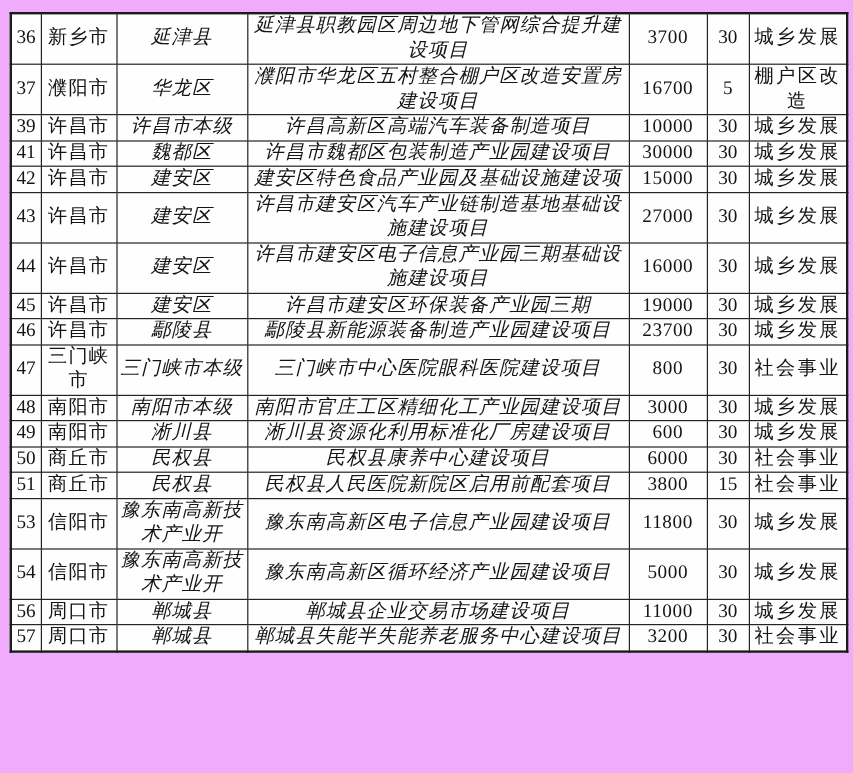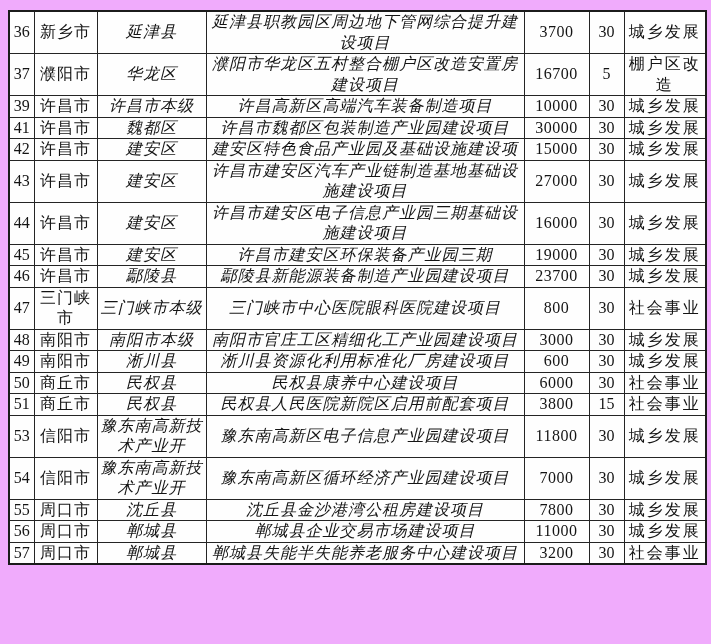--- a/index.html
+++ b/index.html
@@ -193,30 +193,21 @@
           <td class="project">豫东南高新区电子信息产业园建设项目</td>
           <td class="amount">11800</td>
           <td class="ratio">30</td>
           <td class="category">城乡发展</td>
         </tr>
         <tr>
           <td class="no">54</td>
           <td class="city">信阳市</td>
           <td class="county">豫东南高新技术产业开</td>
           <td class="project">豫东南高新区循环经济产业园建设项目</td>
-          <td class="amount">7000</td>
-          <td class="ratio">30</td>
-          <td class="category">城乡发展</td>
-        </tr>
-        <tr>
-          <td class="no">55</td>
-          <td class="city">周口市</td>
-          <td class="county">沈丘县</td>
-          <td class="project">沈丘县金沙港湾公租房建设项目</td>
-          <td class="amount">7800</td>
+          <td class="amount">5000</td>
           <td class="ratio">30</td>
           <td class="category">城乡发展</td>
         </tr>
         <tr>
           <td class="no">56</td>
           <td class="city">周口市</td>
           <td class="county">郸城县</td>
           <td class="project">郸城县企业交易市场建设项目</td>
           <td class="amount">11000</td>
           <td class="ratio">30</td>

